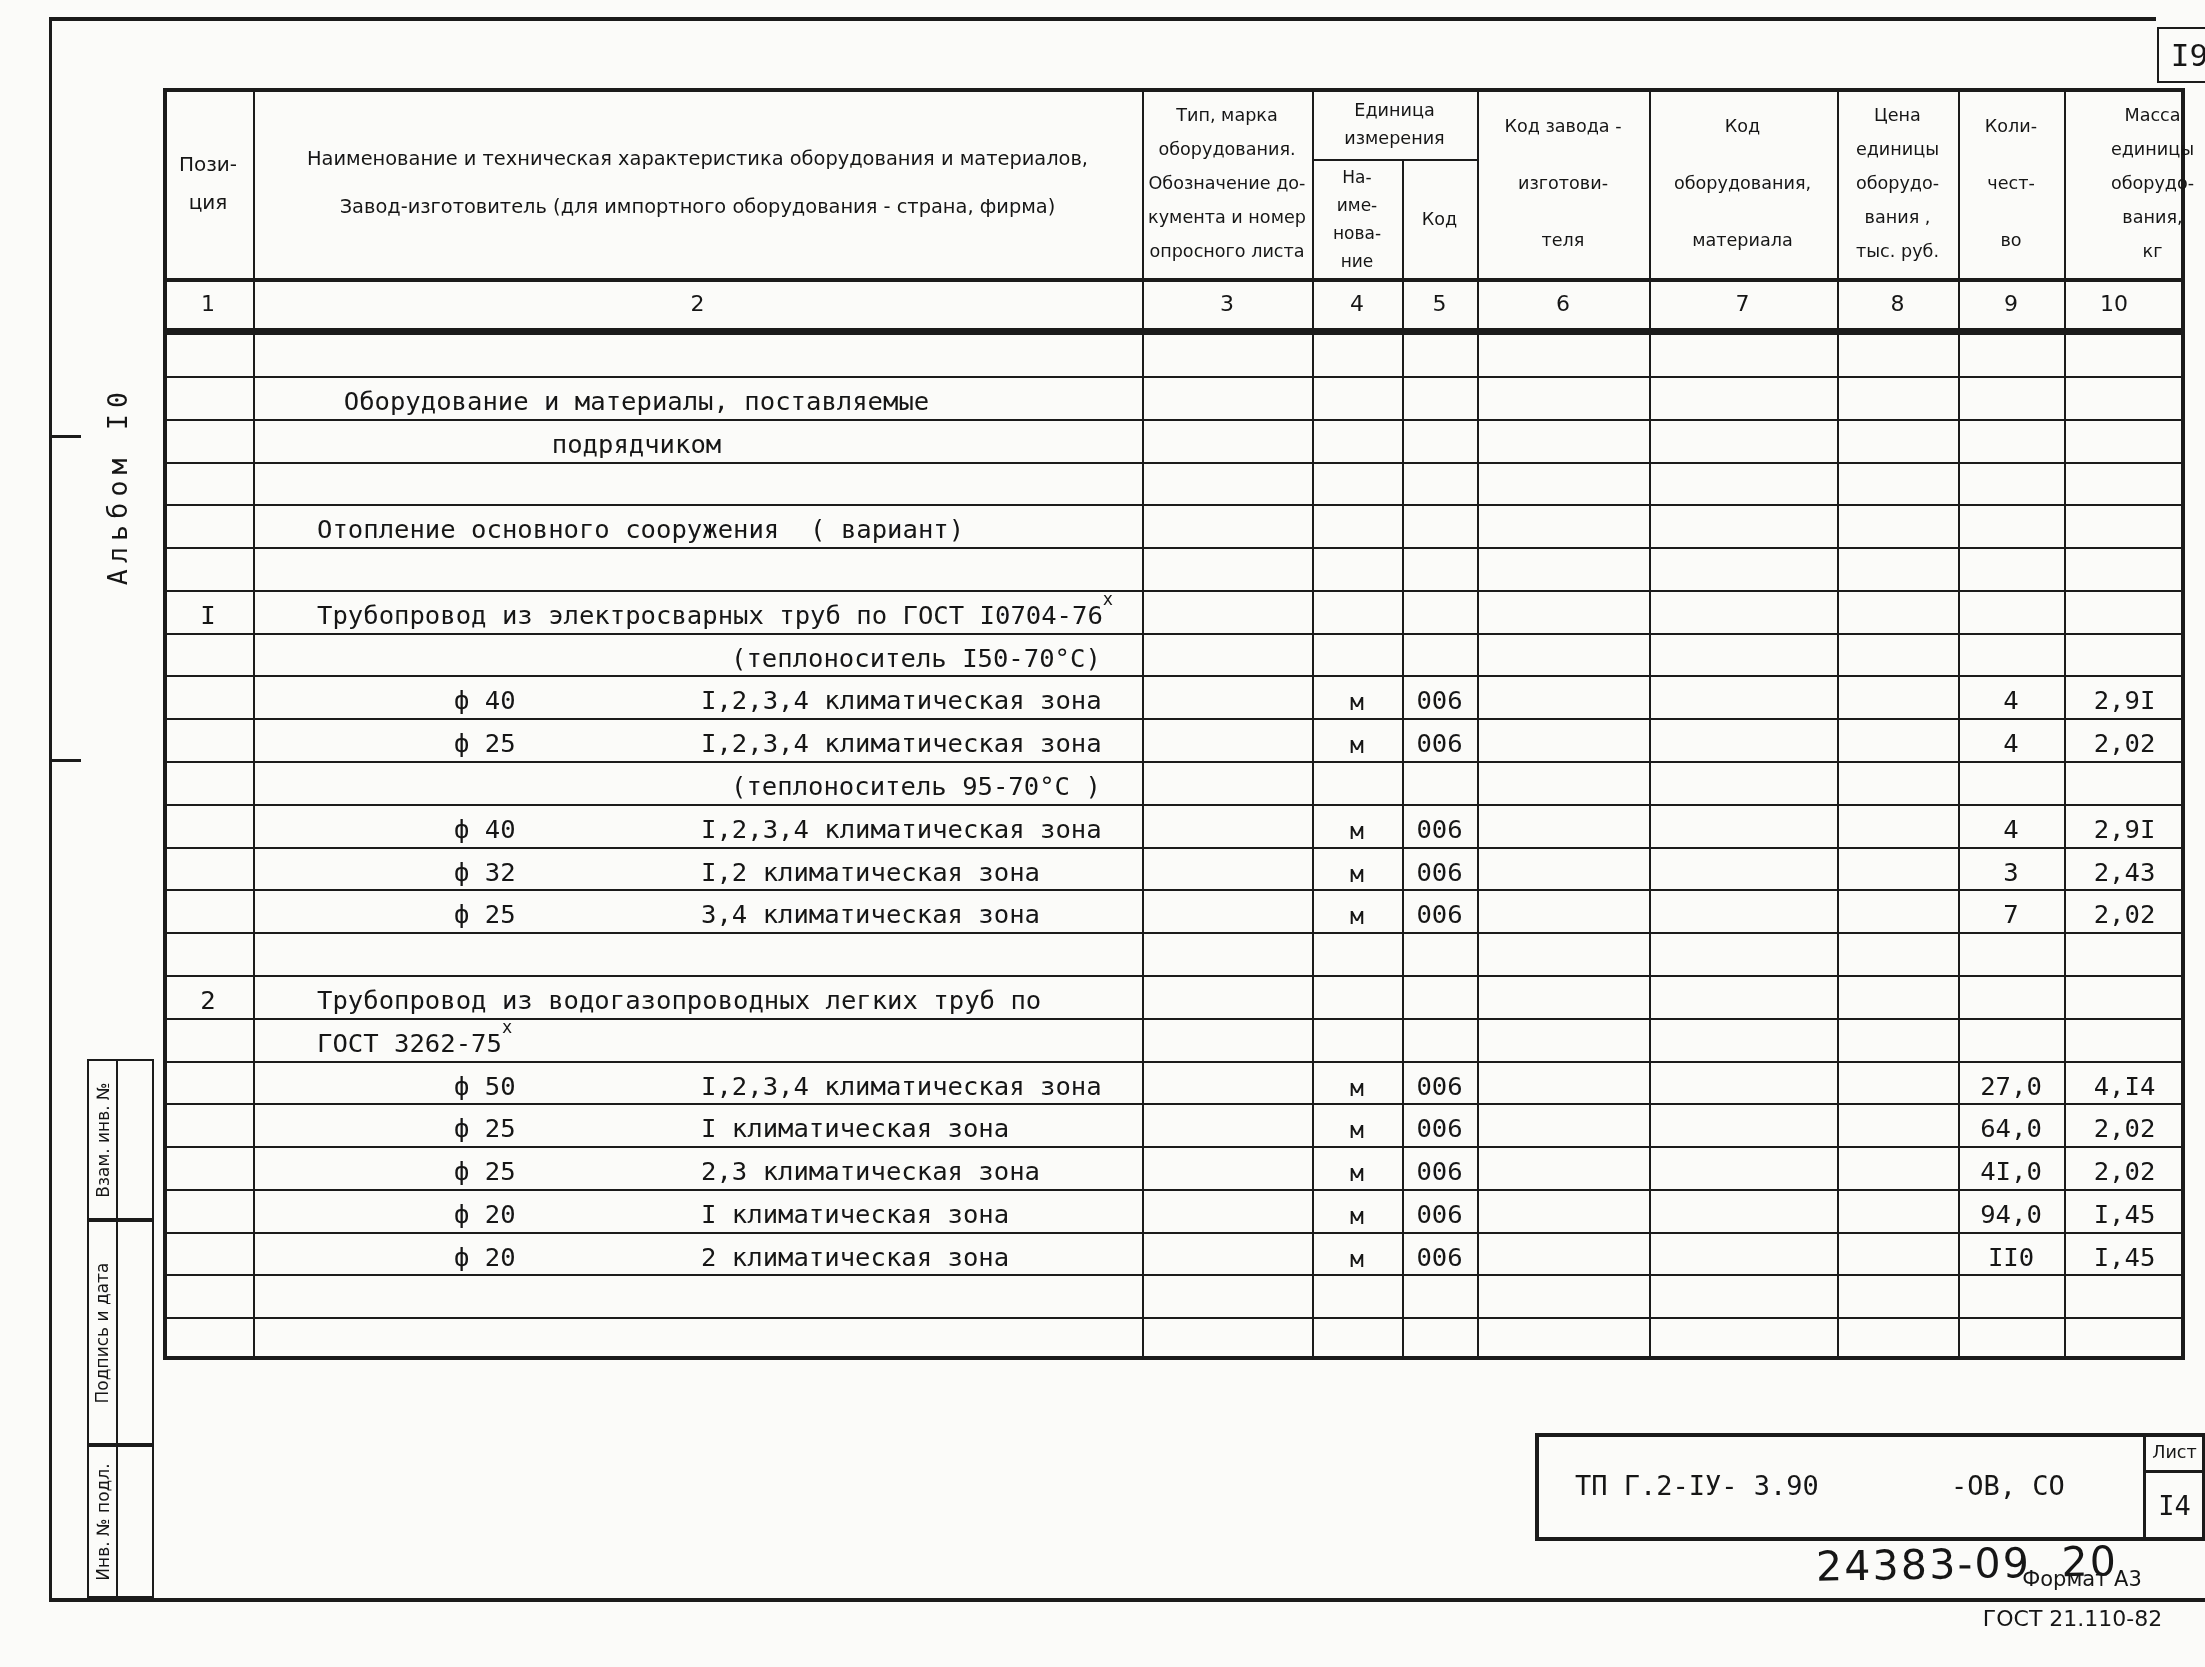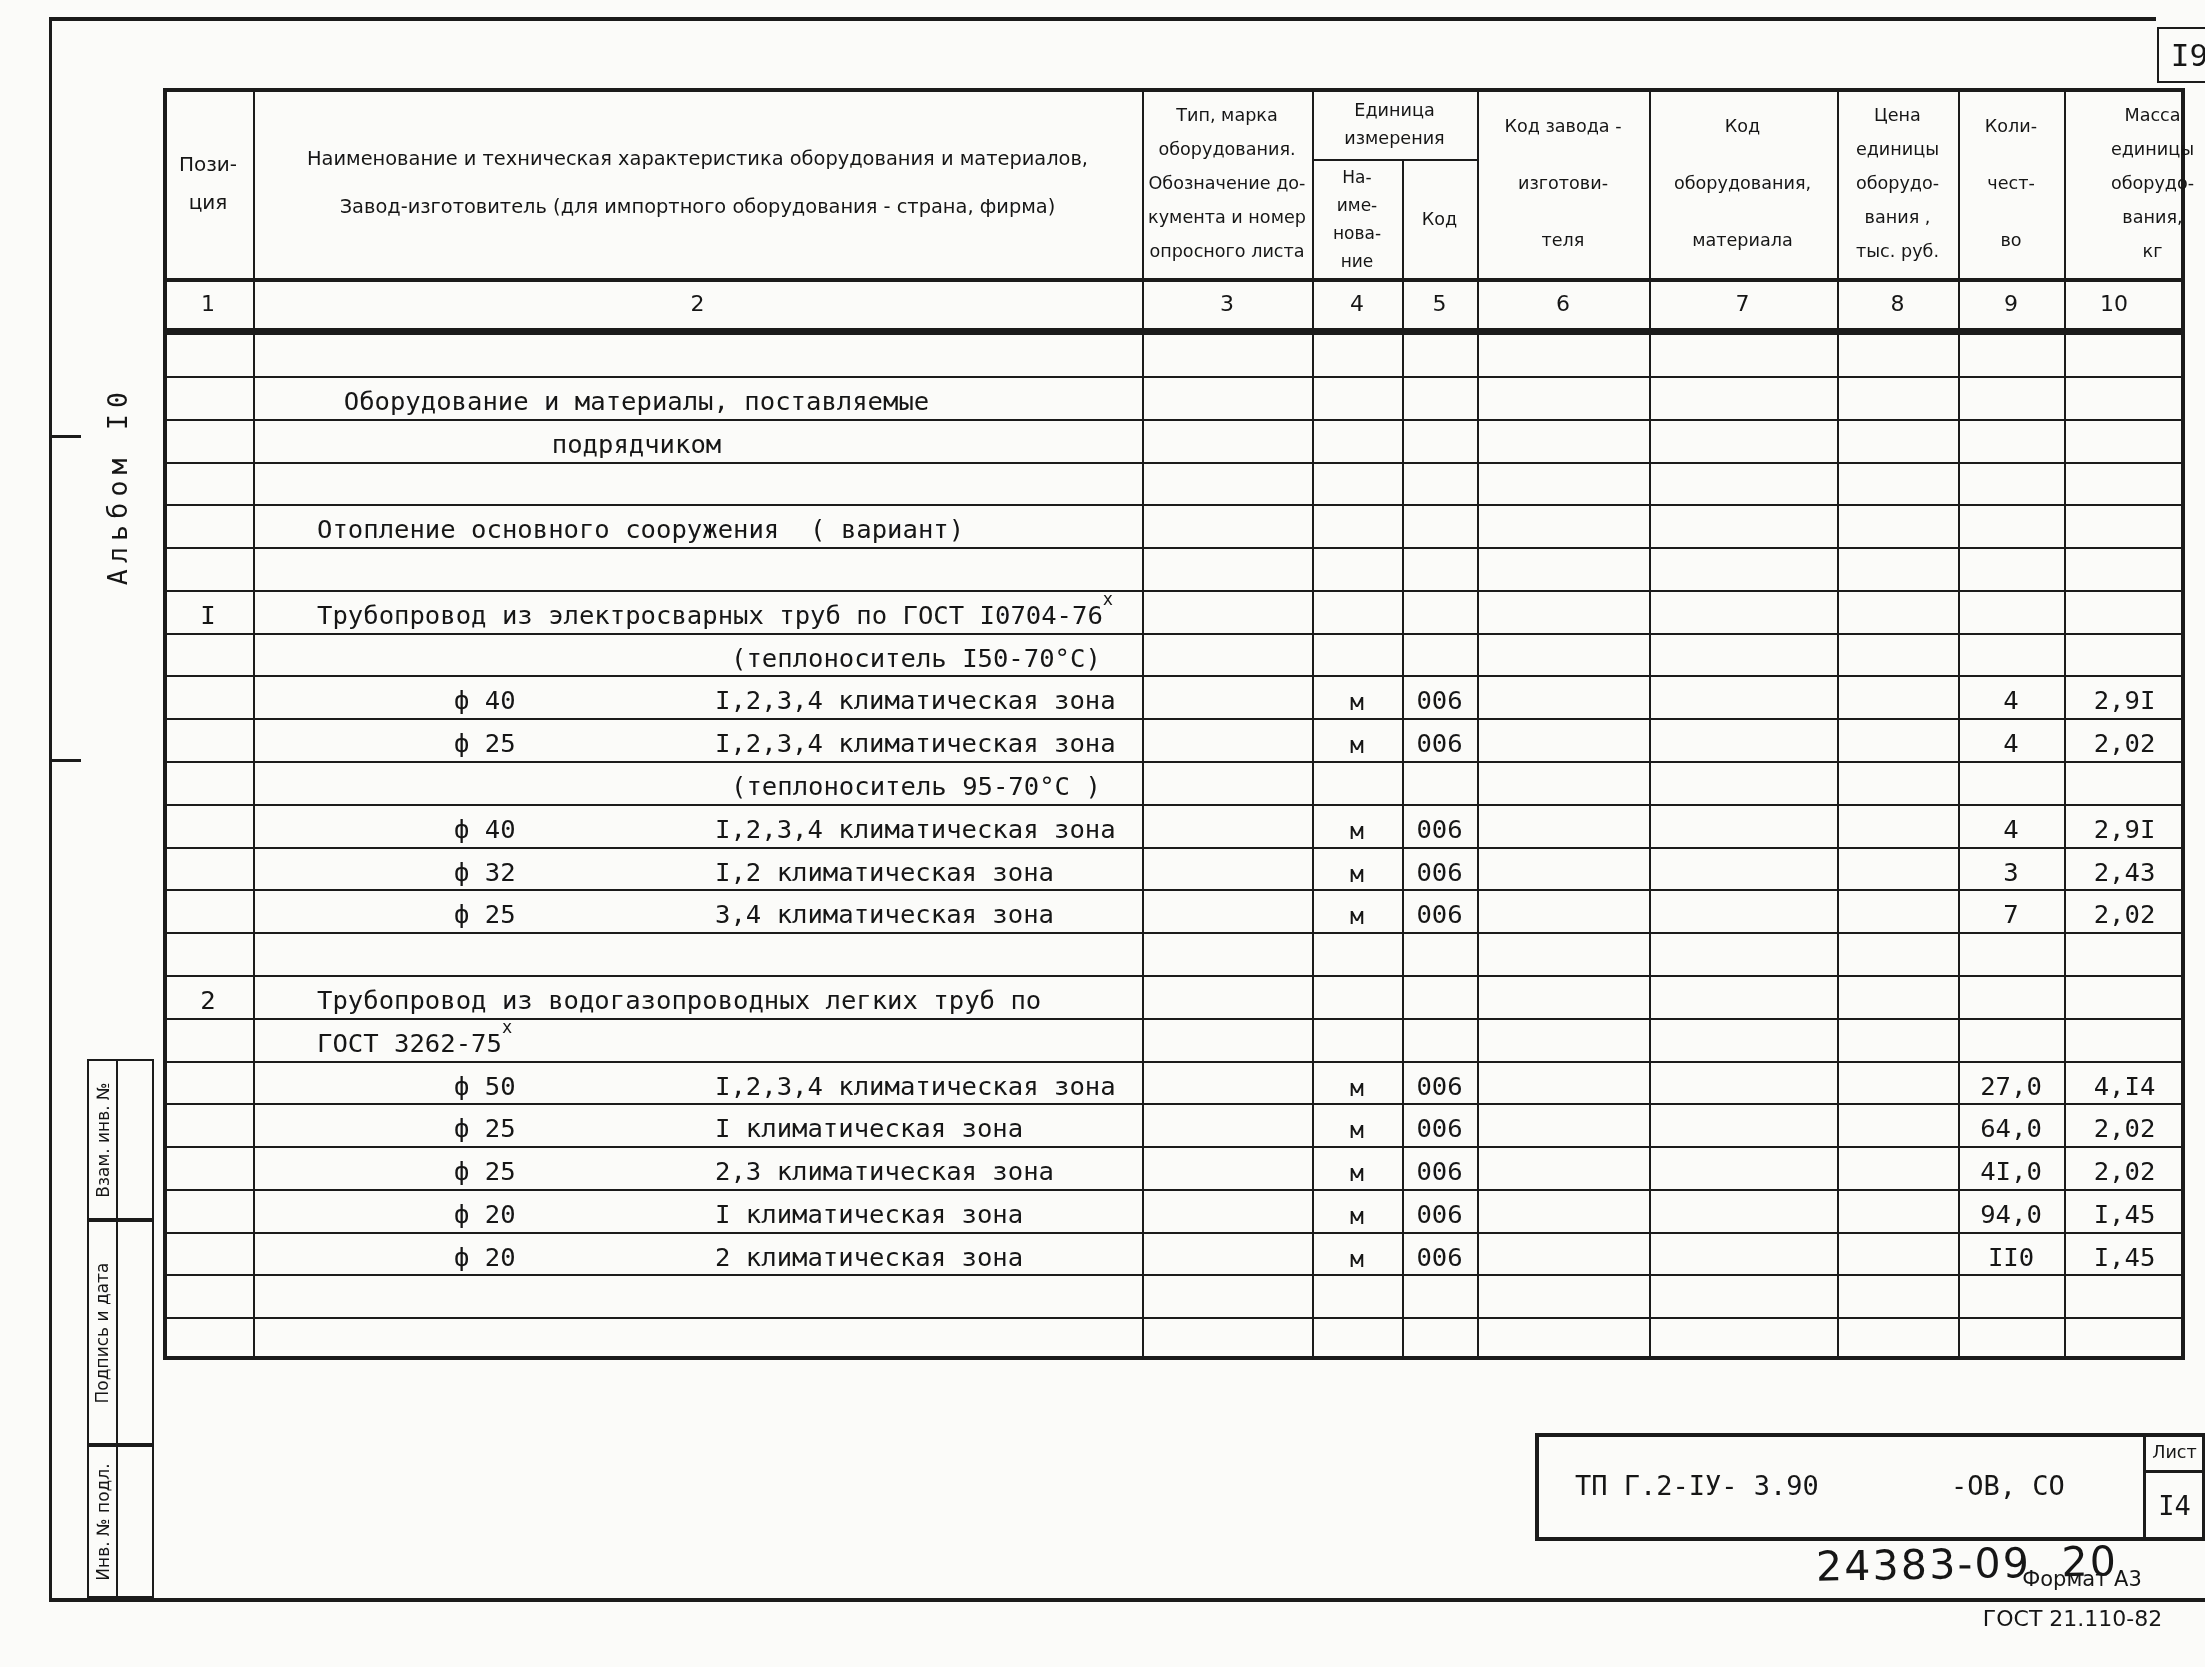--- a/index.html
+++ b/index.html
@@ -40,21 +40,21 @@
   #hc8{left:1795px;top:0;width:106px;height:190px;font-size:17.6px;line-height:57px;}
   #hc9{left:1901px;top:0;width:121px;height:190px;font-size:17.6px;line-height:34px;padding-left:28px;}
   .numcell{position:absolute;top:190px;height:51px;display:flex;align-items:center;justify-content:center;
            font-family:"DejaVu Sans",sans-serif;font-size:22px;}
   .row{position:absolute;left:0;width:2022px;height:43px;}
   .row span{position:absolute;bottom:3.5px;font-size:25.6px;white-space:pre;}
   .p{left:0;width:90px;text-align:center;}
   .nc{left:29px;width:889px;text-align:center;}
   .nl{left:154px;}
   .nd{left:568px;}
-  .d1{left:291px;} .d2{left:552px;text-align:center;}
+  .d1{left:291px;} .d2{left:538px;text-align:center;}
   .u{left:1149px;width:90px;text-align:center;font-size:23px !important;}
   .cd{left:1239px;width:75px;text-align:center;}
   .q{left:1795px;width:106px;text-align:center;}
   .m{left:1901px;width:121px;text-align:center;}
   .sup{font-size:17px !important;position:relative;top:-10.6px;}
   
   #ptbl{position:absolute;left:1191px;top:1380px;width:344px;height:161px;}
   #ptbl .lbl{position:absolute;font-family:"DejaVu Sans",sans-serif;}
   #privLabel{left:7px;top:8.8px;font-size:20px;}
   #invLabel{left:6.2px;top:131px;font-size:19.4px;}

